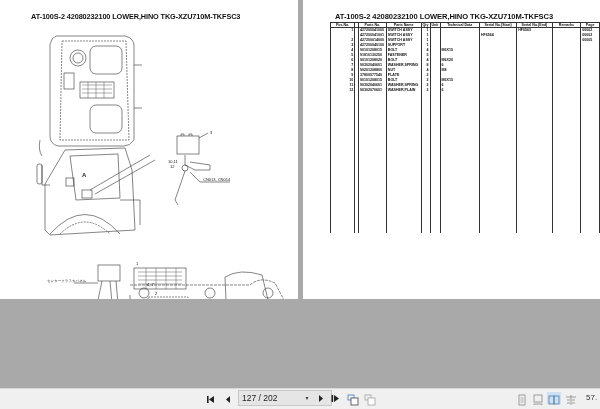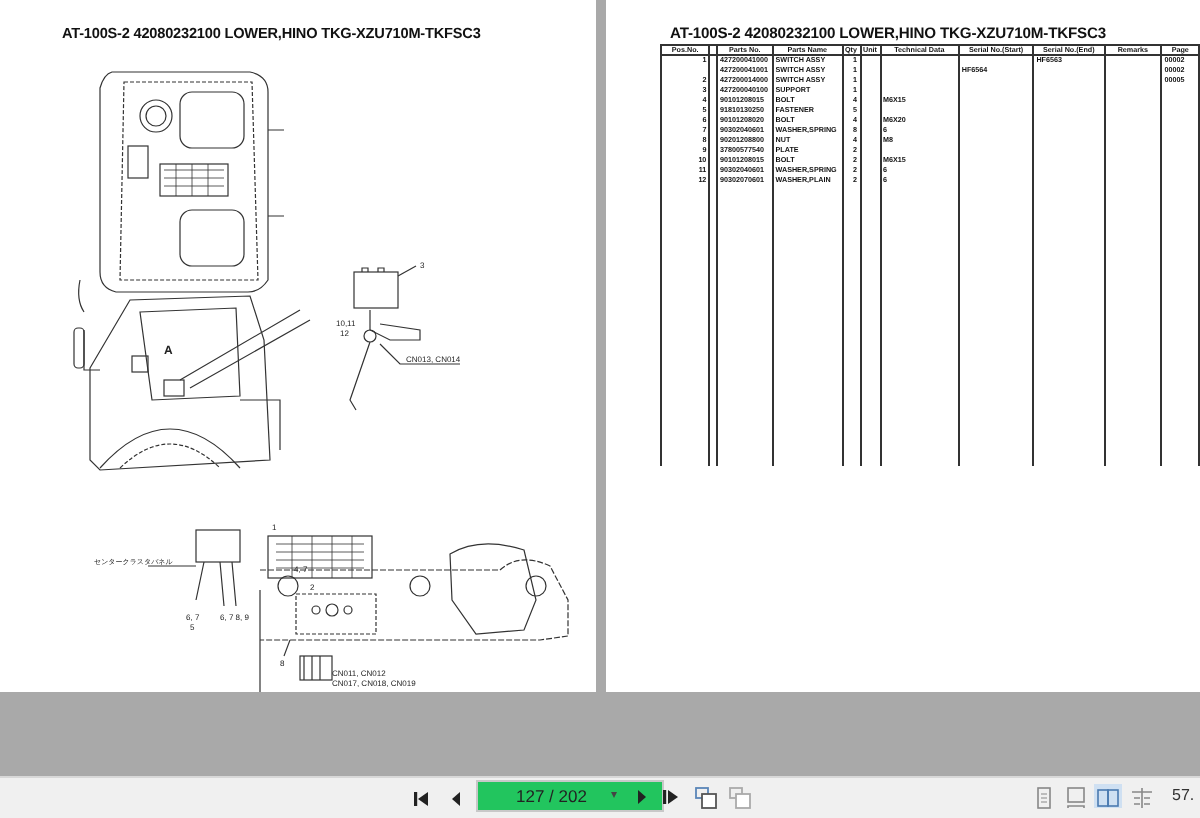--- a/index.html
+++ b/index.html
@@ -1,18 +1,18 @@
 <!DOCTYPE html>
 <html><head>
 <meta charset="utf-8">
 <style>
   * { box-sizing: border-box; margin: 0; padding: 0; }
   html, body { width: 600px; height: 409px; overflow: hidden; background: #a9a9a9; font-family: "Liberation Sans", sans-serif; }
   #viewer { position: relative; width: 600px; height: 388px; background: #a9a9a9; }
-  .page { position: absolute; top: 0; height: 346px; background: #fff; overflow: hidden; }
+  .page { position: absolute; top: 0; height: 299px; background: #fff; overflow: hidden; }
   #page-left { left: 0; width: 298px; }
   #page-right { left: 303px; width: 297px; }
   .title { position: absolute; font-weight: bold; font-size: 7.3px; color: #111; letter-spacing: -0.1px; white-space: nowrap; line-height: 8px; }
   #left-title1 { left: 31px; top: 13px; }
   #left-title2 { left: 31px; top: 21px; }
   #right-title { left: 32px; top: 13px; font-size: 7.6px; }
   svg.drawing { position: absolute; left: 0; top: 0; }
   .lbl { font-size: 4px; font-family: "Liberation Sans", sans-serif; fill: #222; }
   table.parts { position: absolute; left: 27px; top: 22px; border-collapse: collapse; font-size: 3.6px; color: #111; }
   table.parts th { border: 0.6px solid #333; font-weight: bold; height: 5px; padding: 0 1px; white-space: nowrap; text-align: center; }
@@ -28,21 +28,21 @@
   td.ss { width: 39px; }
   td.se { width: 37px; }
   td.rem { width: 31px; }
   td.pg { width: 20px; }
   #footer-line { position: absolute; left: 30px; top: 364px; width: 263px; height: 1px; background: #333; }
   #footer-code { position: absolute; right: 3px; top: 366px; font-size: 4px; font-weight: bold; color: #222; }
   #toolbar { position: absolute; left: 0; top: 388px; width: 600px; height: 21px; background: #f0f0f0; border-top: 1px solid #d8d8d8; }
   .tb-btn { position: absolute; top: 4px; height: 13px; font-size: 9px; color: #222; line-height: 13px; text-align: center; cursor: pointer; }
   #first-page-btn { left: 206px; width: 10px; }
   #prev-page-btn { left: 224px; width: 8px; }
-  #page-input { position: absolute; left: 238px; top: 390px; width: 94px; height: 16px; border: 1px solid #c8c8c8; background: #22c55e; font-family: "Liberation Sans", sans-serif; font-size: 8.5px; padding-left: 19px; color: #222; }
+  #page-input { position: absolute; left: 238px; top: 390px; width: 94px; height: 16px; border: 1px solid #c8c8c8; background: #e5e5e5; font-family: "Liberation Sans", sans-serif; font-size: 8.5px; padding-left: 3px; color: #222; }
   #page-dropdown { position: absolute; left: 302px; top: 392px; width: 10px; height: 12px; font-size: 6px; line-height: 12px; color: #444; text-align: center; }
   #next-page-btn { left: 317px; width: 8px; }
   #last-page-btn { left: 330px; width: 10px; }
   .tb-icon { position: absolute; top: 392px; width: 12px; height: 12px; }
   #zoom-text { position: absolute; left: 586px; top: 392px; font-size: 8px; color: #333; line-height: 12px; }
 </style>
 </head>
 <body>
 
 <div id="viewer">

